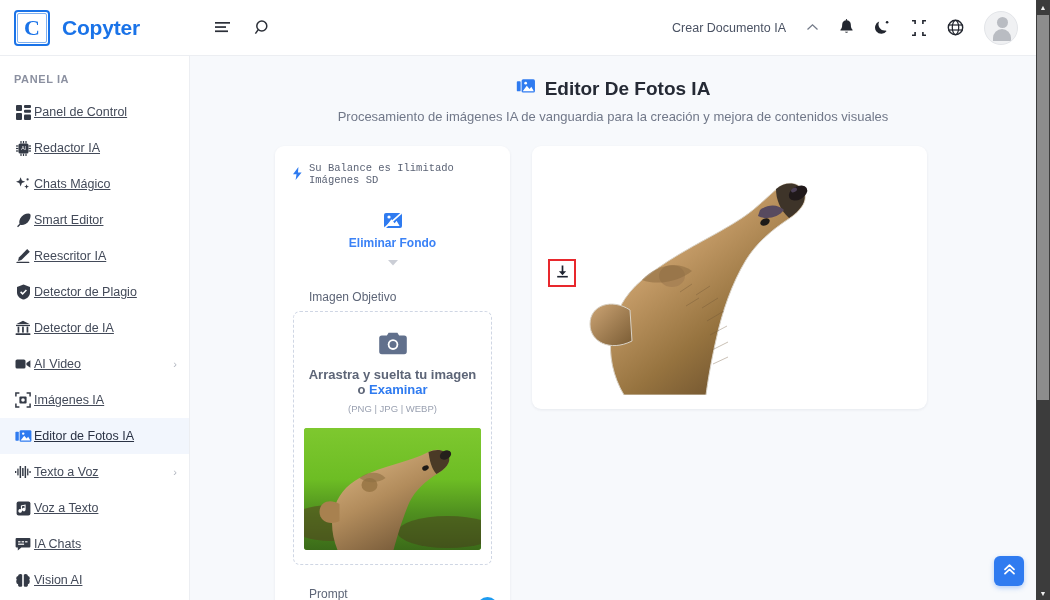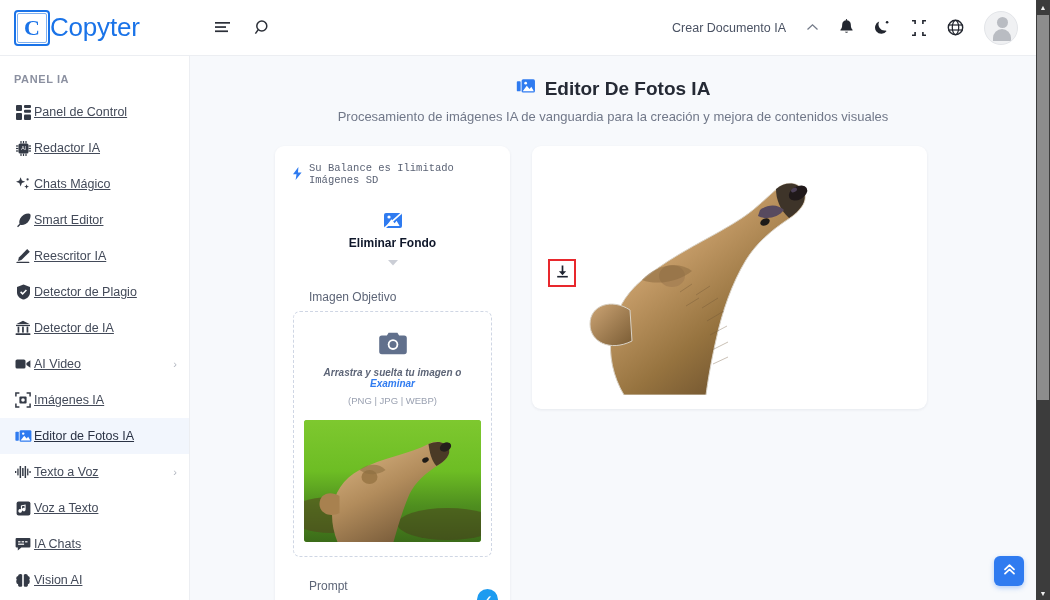--- a/index.html
+++ b/index.html
@@ -24,21 +24,21 @@
     display: flex; align-items: center; justify-content: center;
     box-shadow: 0 0 0 2px #fff inset;
   }
   .logo-inner {
     width: 30px; height: 30px; border: 1px solid #7fb0f0; border-radius: 2px;
     display:flex; align-items:center; justify-content:center;
     font-size: 22px; font-weight: 700; color: #1a73e8; line-height: 1;
     font-family: "Liberation Serif", serif;
   }
   .brand-name {
-    font-size: 26px; font-weight: 400; color: #1a73e8;
+    margin-left: 12px; font-size: 21px; font-weight: 700; color: #1a73e8;
     letter-spacing: -0.2px;
   }
   .header-left-icons { display: flex; align-items: center; gap: 22px; margin-left: 24px; }
   .hicon { color: #2b2f38; display: flex; align-items: center; justify-content: center; cursor: pointer; }
   .header-right { margin-left: auto; display: flex; align-items: center; gap: 20px; padding-right: 18px; }
   .create-doc { font-size: 12.5px; color: #4a5263; cursor: pointer; white-space: nowrap; }
   .chev-up { color:#6b7280; font-size: 11px; cursor: pointer; }
   .avatar {
     width: 34px; height: 34px; border-radius: 50%;
     background: #f0f1f3; border: 1px solid #e3e5e9;
@@ -95,31 +95,31 @@
   }
   .left-card { width: 235px; padding: 16px 18px 0 18px; min-height: 448px; }
   .right-card { width: 395px; height: 263px; padding: 14px; position: relative; }
 
   .balance-row { display: flex; align-items: center; gap: 7px; }
   .bolt { color: #2f7bf0; font-size: 13px; line-height:1; }
   .balance-text { font-size: 10.5px; color: #5b6375; font-family: Liberation Mono, monospace; }
 
   .tool-block { text-align: center; margin-top: 26px; }
   .tool-icon { display:flex; justify-content:center; }
-  .tool-name { margin-top: 6px; font-size: 12px; font-weight: 700; color: #0f172a; }
+  .tool-name { margin-top: 6px; font-size: 12px; font-weight: 700; color: #3b82f6; }
   .tool-caret { margin-top: 8px; text-align:center; color: #c9ccd4; font-size: 9px; }
 
   .field-label { font-size: 12px; font-weight: 400; color: #5d6577; margin: 22px 0 7px 16px; }
 
   .dropzone {
     border: 1px dashed #cfd6e4; border-radius: 7px; background: #fff;
     padding: 20px 10px 14px 10px; text-align: center;
   }
   .cam-icon { display: flex; justify-content: center; margin-bottom: 12px; }
-  .dz-main { font-size: 10px; font-weight: 700; color: #5d6577; font-style: italic; }
+  .dz-main { font-size: 13px; font-weight: 700; color: #5d6577; }
   .dz-main .link { color: #2f7bf0; }
   .dz-sub { margin-top: 6px; font-size: 9.5px; color: #9aa1b1; }
   .thumb {
     margin-top: 14px; width: 100%; height: 122px; border-radius: 3px; overflow: hidden;
     background: #6fbe2b; position: relative;
   }
 
   .prompt-wrap { position: relative; margin-top: 4px; }
   .prompt-box {
     background: #f6f8fb; border: 1px solid #eef1f6; border-radius: 7px 7px 0 0;

